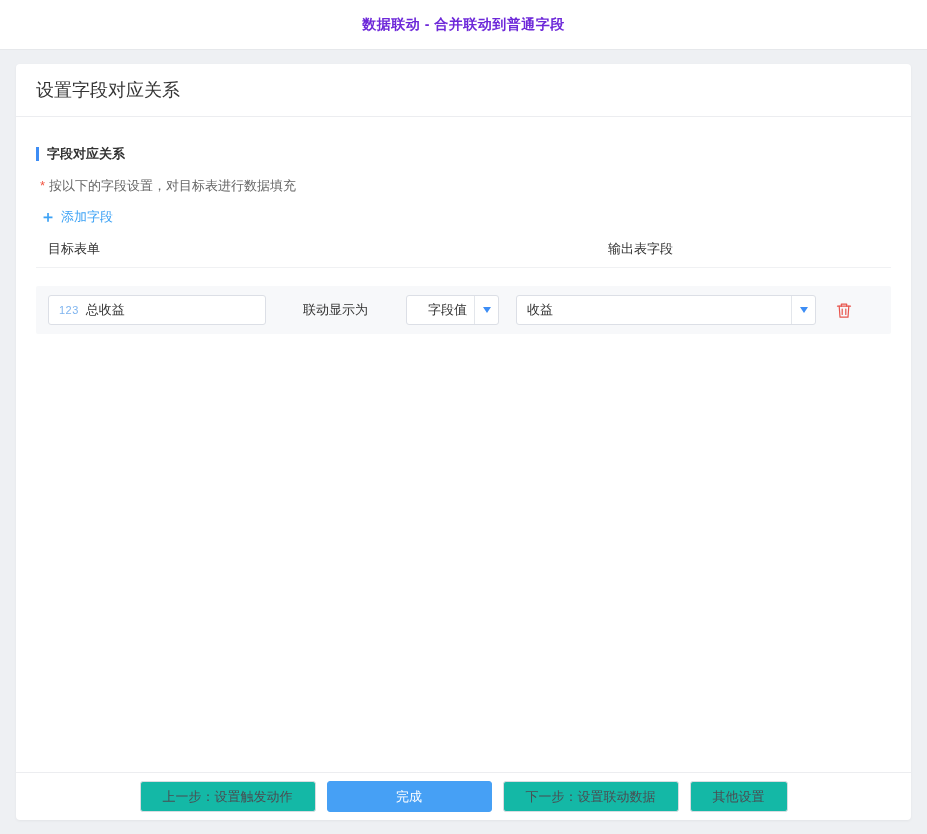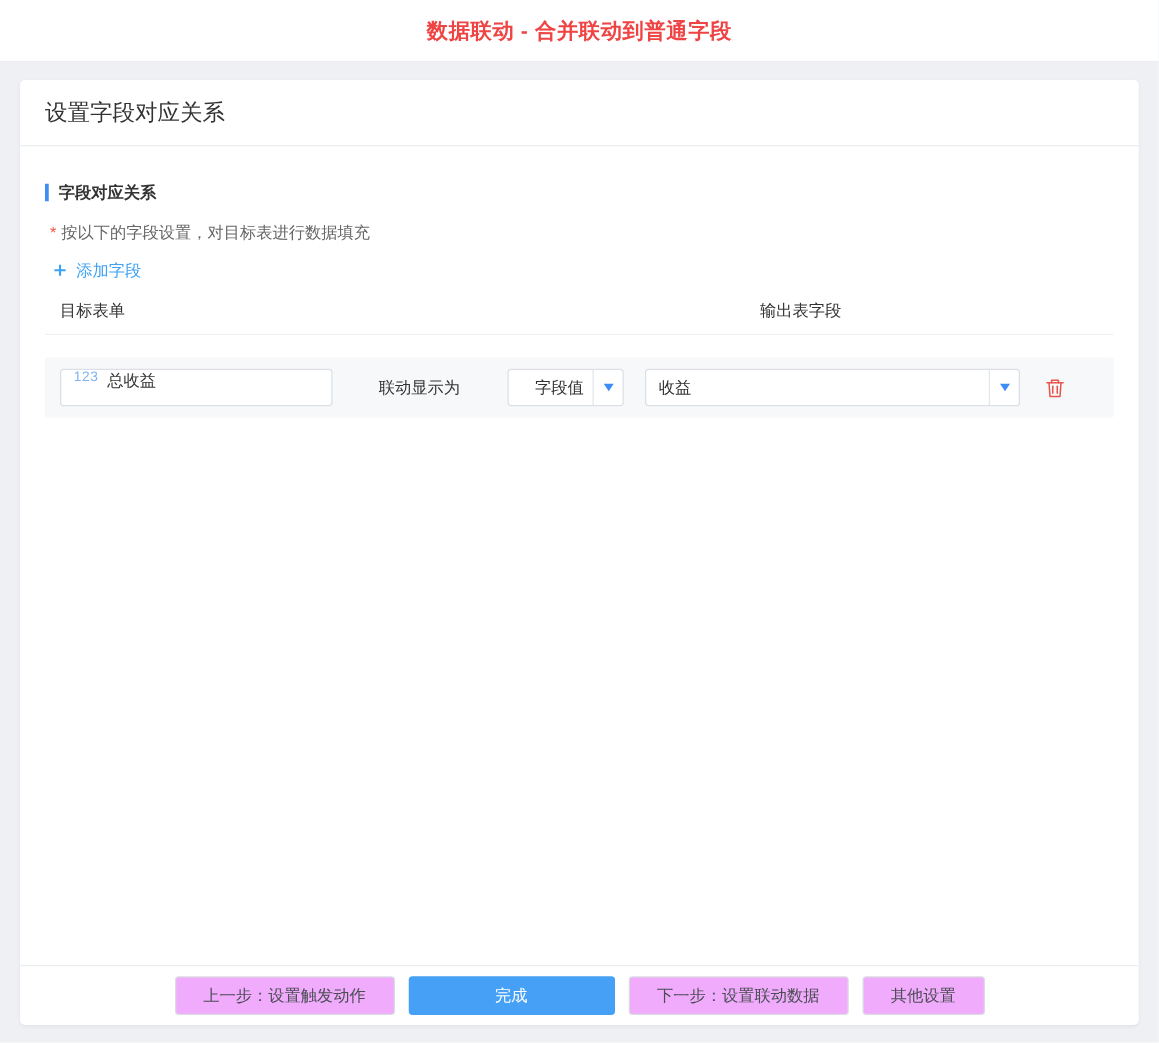--- a/index.html
+++ b/index.html
@@ -14,23 +14,23 @@
   
   .top-header {
     height: 50px;
     background: #fff;
     border-bottom: 1px solid #e6e8eb;
     display: flex;
     align-items: center;
     justify-content: center;
   }
   .top-header h1 {
-    font-size: 17px;
+    font-size: 14px;
     font-weight: 600;
-    color: #ef4444;
+    color: #6d28d9;
     letter-spacing: 0.5px;
   }
 
   
   .panel {
     position: absolute;
     left: 16px; right: 16px;
     top: 64px; bottom: 14px;
     background: #fff;
     border-radius: 4px;
@@ -119,20 +119,21 @@
     padding: 0 12px;
     font-size: 13px;
   }
   .field-input {
     width: 218px;
     height: 30px;
     background: #fff;
     border: 1px solid #dcdfe6;
     border-radius: 3px;
     display: flex;
+    align-items: center;
     padding: 0 10px;
     color: #333;
     cursor: text;
   }
   .type-badge {
     color: #7fb4ef;
     font-size: 11px;
     margin-right: 7px;
     letter-spacing: 0.5px;
   }
@@ -190,21 +191,21 @@
     flex: none;
     height: 48px;
     border-top: 1px solid #ecedf0;
     display: flex;
     align-items: center;
     justify-content: center;
     gap: 11px;
   }
   .btn {
     height: 31px;
-    background: #f0abfc;
+    background: #14b8a6;
     border: 1px solid #d9dce1;
     border-radius: 3px;
     font-size: 13px;
     color: #4a4d52;
     padding: 0 22px;
     font-family: "Liberation Sans", "DejaVu Sans", sans-serif;
     cursor: pointer;
   }
   .btn.primary {
     background: #46a0f5;

